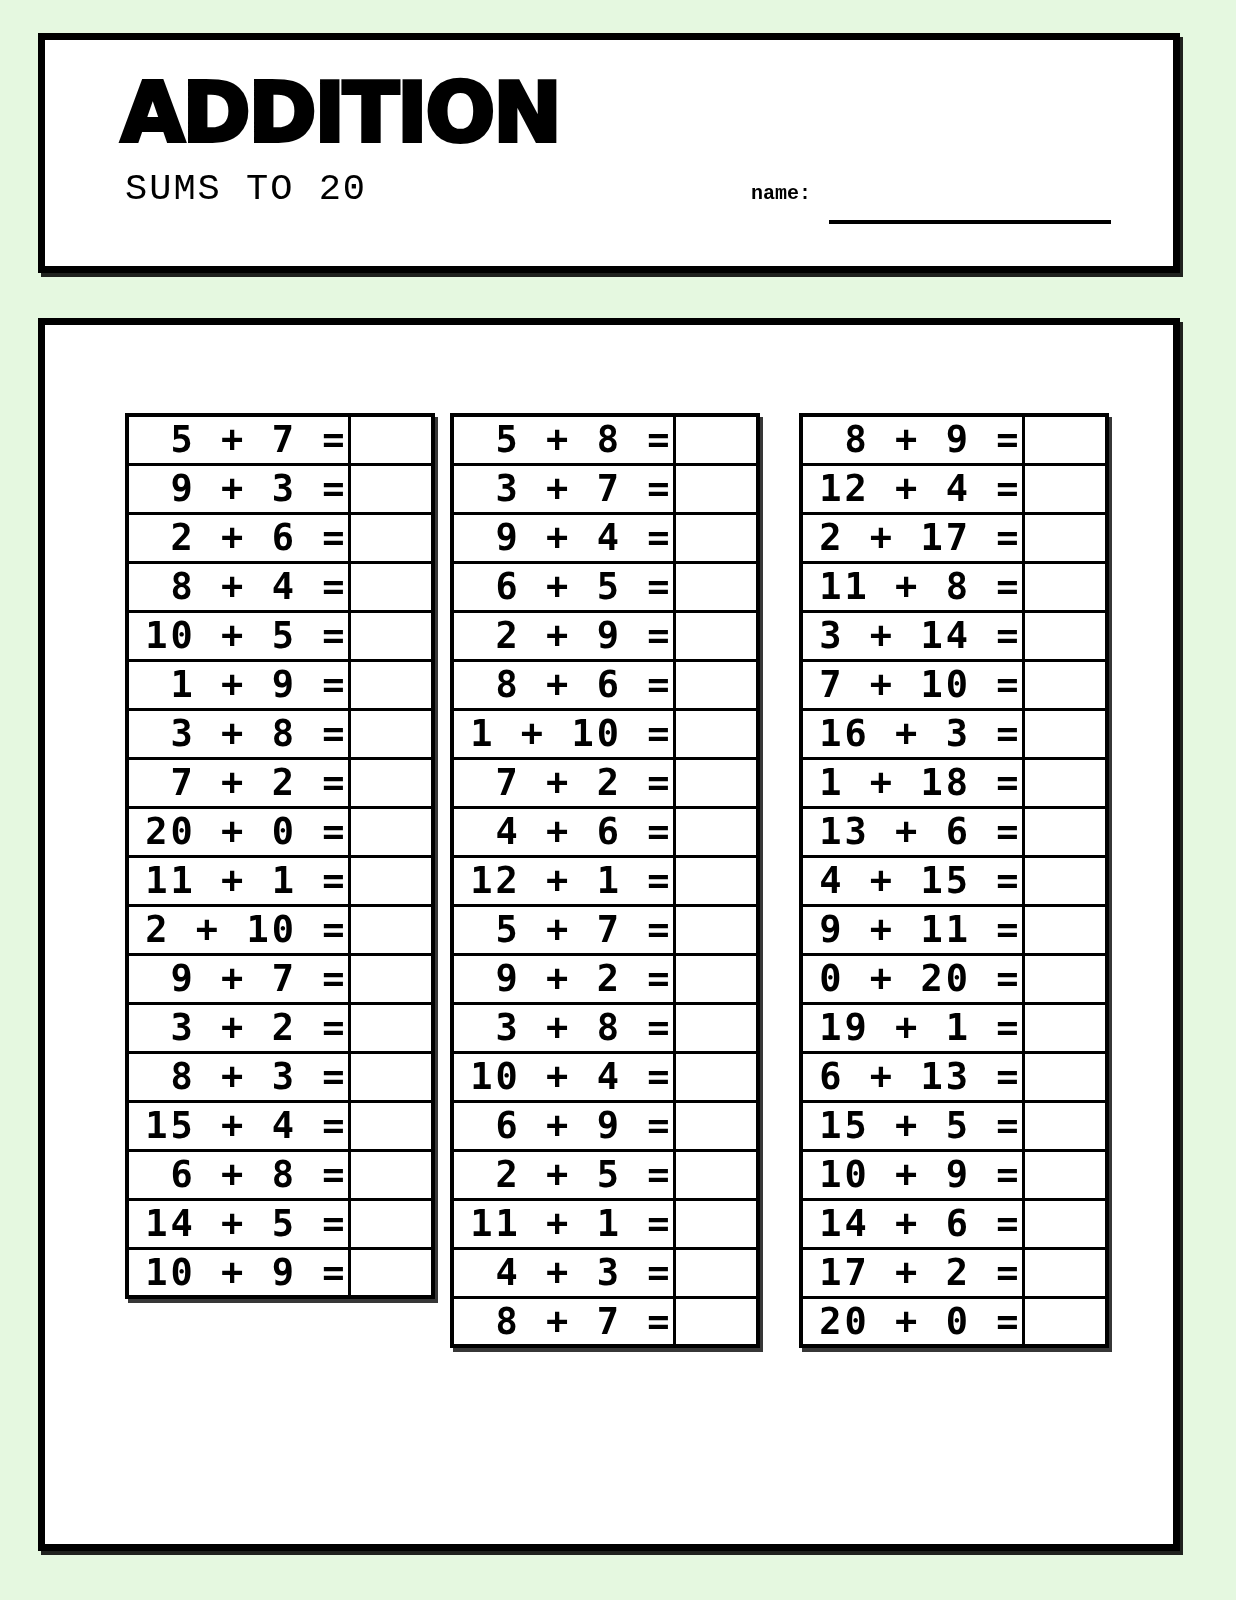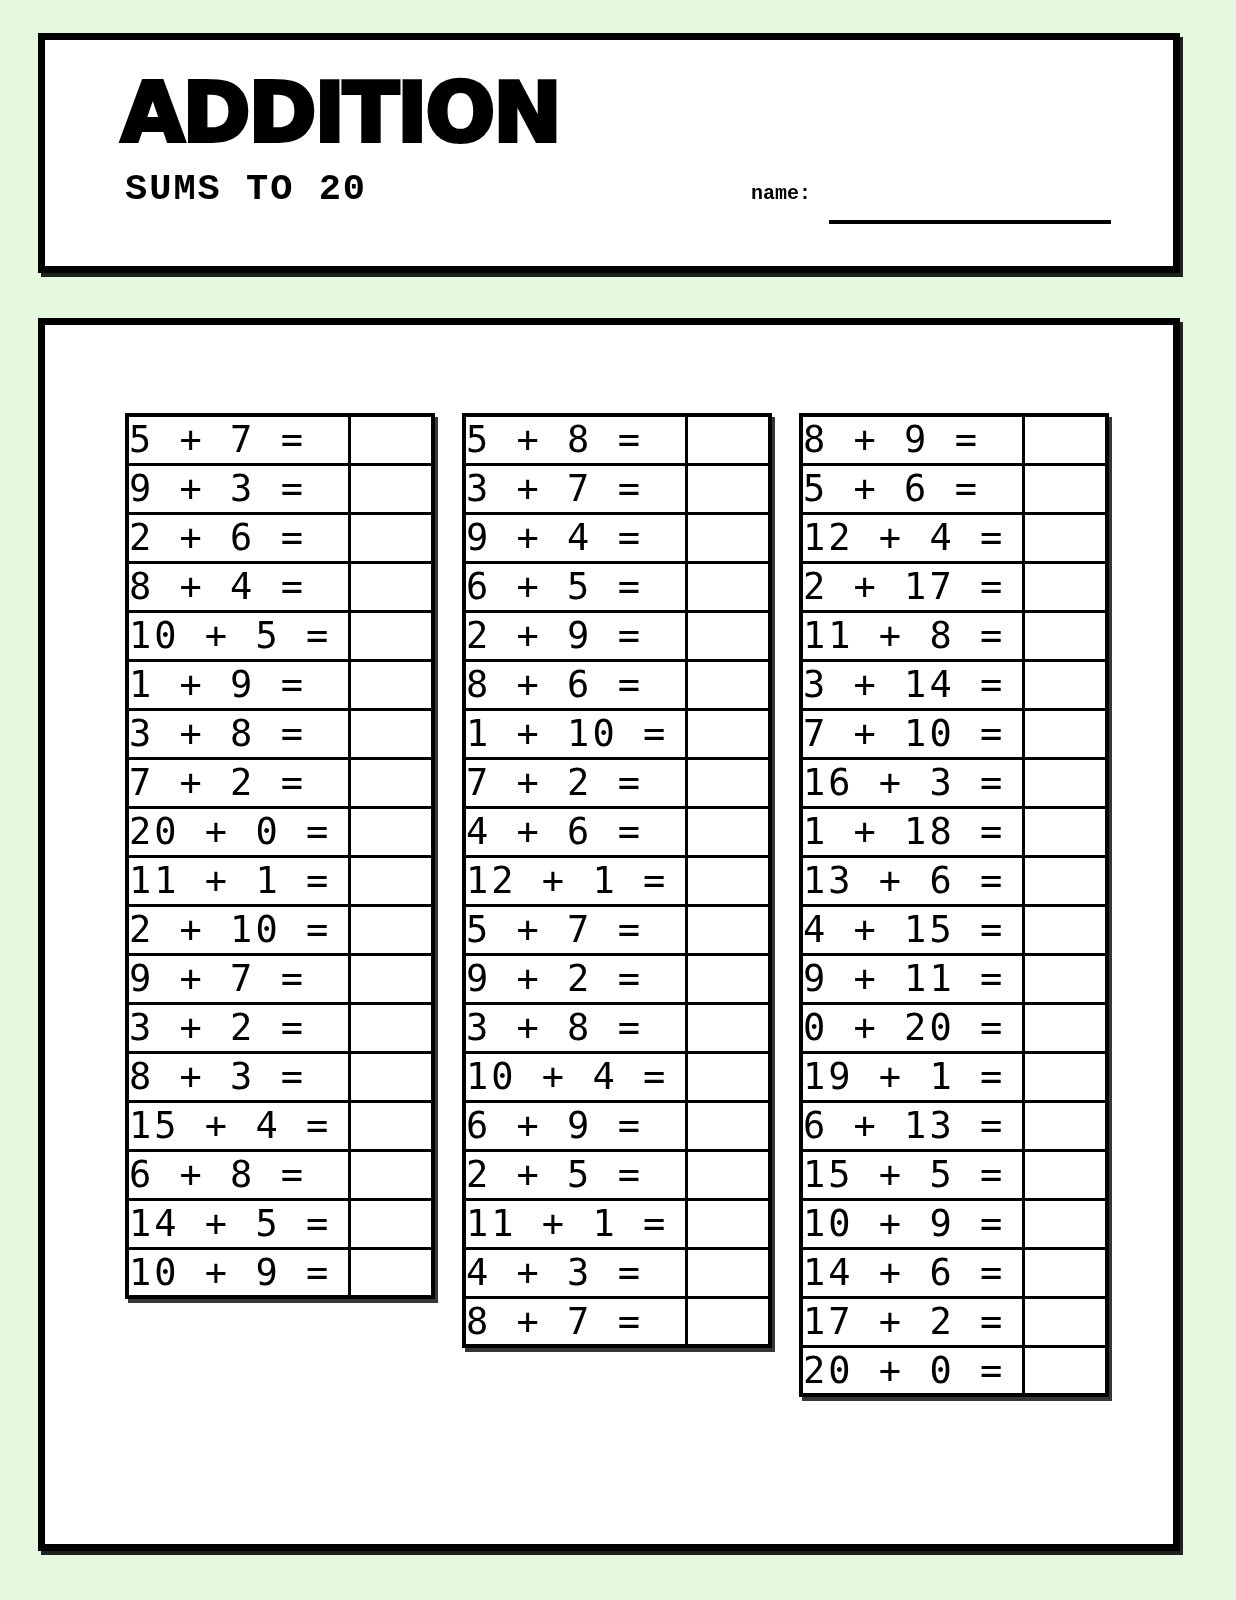--- a/index.html
+++ b/index.html
@@ -22,51 +22,51 @@
   .title{
     position:absolute;left:76px;top:28px;
     font-family:"DejaVu Sans",sans-serif;
     font-weight:900;font-size:82px;line-height:1.1;
     letter-spacing:-2px;color:var(--ink);
     -webkit-text-stroke:4px var(--ink);
   }
   .subtitle{
     position:absolute;left:80px;top:128px;
     font-family:"Liberation Mono","DejaVu Sans Mono",monospace;
-    font-weight:bold;font-size:37px;letter-spacing:2px;color:var(--ink);
+    font-weight:normal;font-size:37px;letter-spacing:2px;color:var(--ink);
   }
   .name-row{position:absolute;left:706px;top:140px;width:410px;height:60px;}
   .name-label{
     font-family:"Liberation Mono","DejaVu Sans Mono",monospace;
     font-size:20px;font-weight:bold;color:var(--ink);
     position:absolute;left:0;top:2px;
   }
   .name-line{
     position:absolute;left:78px;top:40px;width:282px;height:0;
     border-bottom:4px solid var(--ink);
   }
 
   .tables{position:absolute;left:0;top:0;width:1128px;height:1219px;}
   table.problems{
     position:absolute;top:88px;
     border-collapse:collapse;background:var(--paper);
     box-shadow:3px 4px 0 rgba(20,20,20,.85);
   }
   table.problems{border:4px solid var(--ink);}
   .t1{left:80px;}
-  .t2{left:417px;}
+  .t2{left:405px;}
   .t3{left:754px;}
   table.problems td{
     border:3px solid var(--ink);
     height:49px;padding:0;
   }
   td.problem-cell{
-    width:222px;padding-right:13px;
+    width:222px;text-align:right;padding-right:13px;
     font-family:"DejaVu Sans Mono","Liberation Mono",monospace;
-    font-weight:normal;font-size:37px;letter-spacing:3px;color:var(--ink);
+    font-weight:bold;font-size:37px;letter-spacing:3px;color:var(--ink);
     white-space:nowrap;
   }
   td.answer-cell{width:84px;background:var(--paper);}
 </style>
 </head>
 <body>
 
 <div class="page">
 
   <div class="box header-box">
@@ -236,24 +236,20 @@
             </tr>
           </tbody>
         </table>
       <table class="problems t3">
           <tbody>
             <tr>
               <td class="problem-cell">8 + 9 =</td>
               <td class="answer-cell"></td>
             </tr>
             <tr>
-              <td class="problem-cell">5 + 6 =</td>
-              <td class="answer-cell"></td>
-            </tr>
-            <tr>
               <td class="problem-cell">12 + 4 =</td>
               <td class="answer-cell"></td>
             </tr>
             <tr>
               <td class="problem-cell">2 + 17 =</td>
               <td class="answer-cell"></td>
             </tr>
             <tr>
               <td class="problem-cell">11 + 8 =</td>
               <td class="answer-cell"></td>

